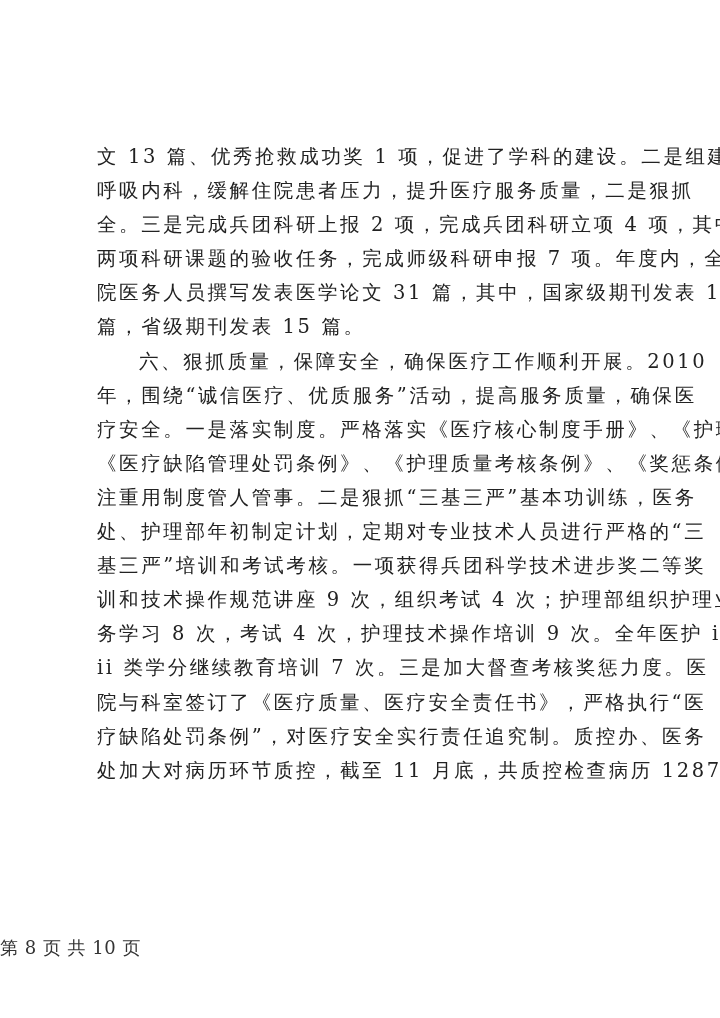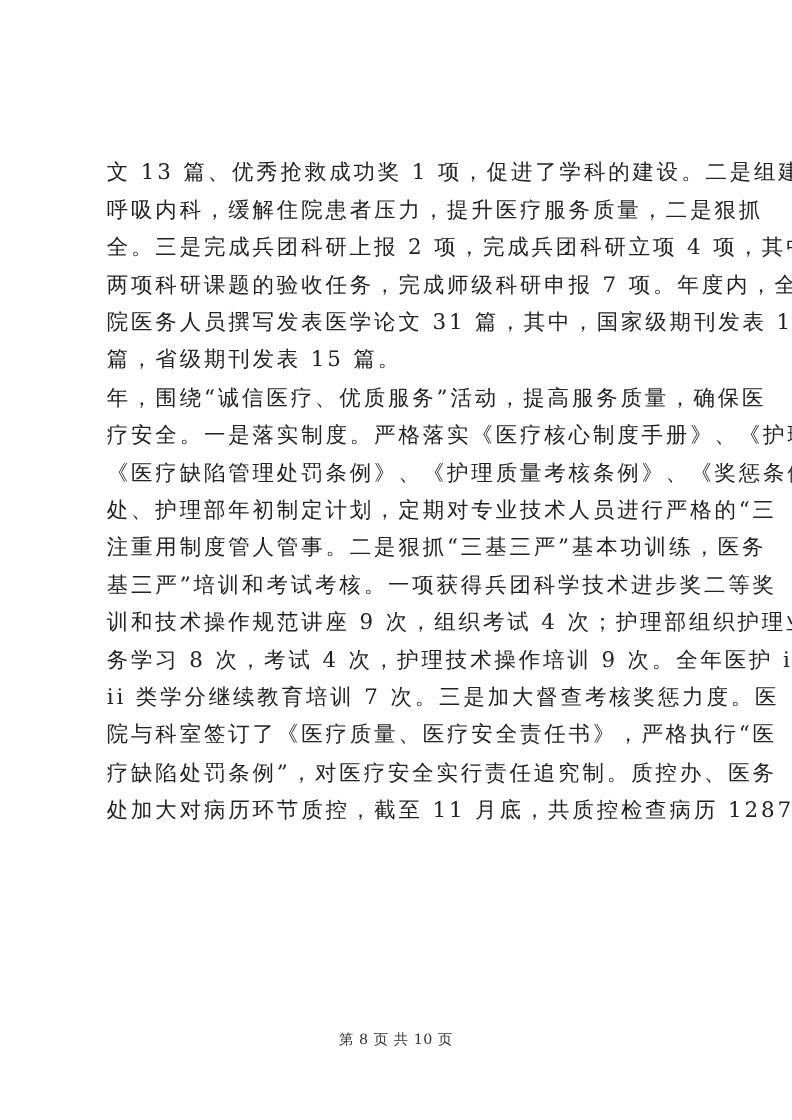--- a/index.html
+++ b/index.html
@@ -41,44 +41,45 @@
       text-align-last: left;
     }
     .line.indent {
       padding-left: 42px;
     }
     .footer {
       position: absolute;
       left: 0;
       width: 720px;
       top: 936px;
-      text-align: center;
-      font-size: 13px;
+      text-align: left;
+      font-size: 18px;
       color: #333;
       letter-spacing: 0.5px;
     }
   </style>
 </head>
 <body>
 
 <div class="page">
   <div class="body-text">
 
     <div class="line">文 13 篇、优秀抢救成功奖 1 项，促进了学科的建设。二是组建</div>
     <div class="line">呼吸内科，缓解住院患者压力，提升医疗服务质量，二是狠抓</div>
     <div class="line">全。三是完成兵团科研上报 2 项，完成兵团科研立项 4 项，其中</div>
     <div class="line">两项科研课题的验收任务，完成师级科研申报 7 项。年度内，全</div>
     <div class="line">院医务人员撰写发表医学论文 31 篇，其中，国家级期刊发表 16</div>
     <div class="line last">篇，省级期刊发表 15 篇。</div>
 
+    <div class="line indent">六、狠抓质量，保障安全，确保医疗工作顺利开展。2010</div>
     <div class="line">年，围绕“诚信医疗、优质服务”活动，提高服务质量，确保医</div>
     <div class="line">疗安全。一是落实制度。严格落实《医疗核心制度手册》、《护理</div>
     <div class="line">《医疗缺陷管理处罚条例》、《护理质量考核条例》、《奖惩条例》，</div>
+    <div class="line">注重用制度管人管事。二是狠抓“三基三严”基本功训练，医务</div>
     <div class="line">处、护理部年初制定计划，定期对专业技术人员进行严格的“三</div>
-    <div class="line">注重用制度管人管事。二是狠抓“三基三严”基本功训练，医务</div>
     <div class="line">基三严”培训和考试考核。一项获得兵团科学技术进步奖二等奖</div>
     <div class="line">训和技术操作规范讲座 9 次，组织考试 4 次；护理部组织护理业</div>
     <div class="line">务学习 8 次，考试 4 次，护理技术操作培训 9 次。全年医护 i 类、</div>
     <div class="line">ii 类学分继续教育培训 7 次。三是加大督查考核奖惩力度。医</div>
     <div class="line">院与科室签订了《医疗质量、医疗安全责任书》，严格执行“医</div>
     <div class="line">疗缺陷处罚条例”，对医疗安全实行责任追究制。质控办、医务</div>
     <div class="line">处加大对病历环节质控，截至 11 月底，共质控检查病历 12878</div>
   </div>
 
   <div class="footer">第 8 页  共 10 页</div>

